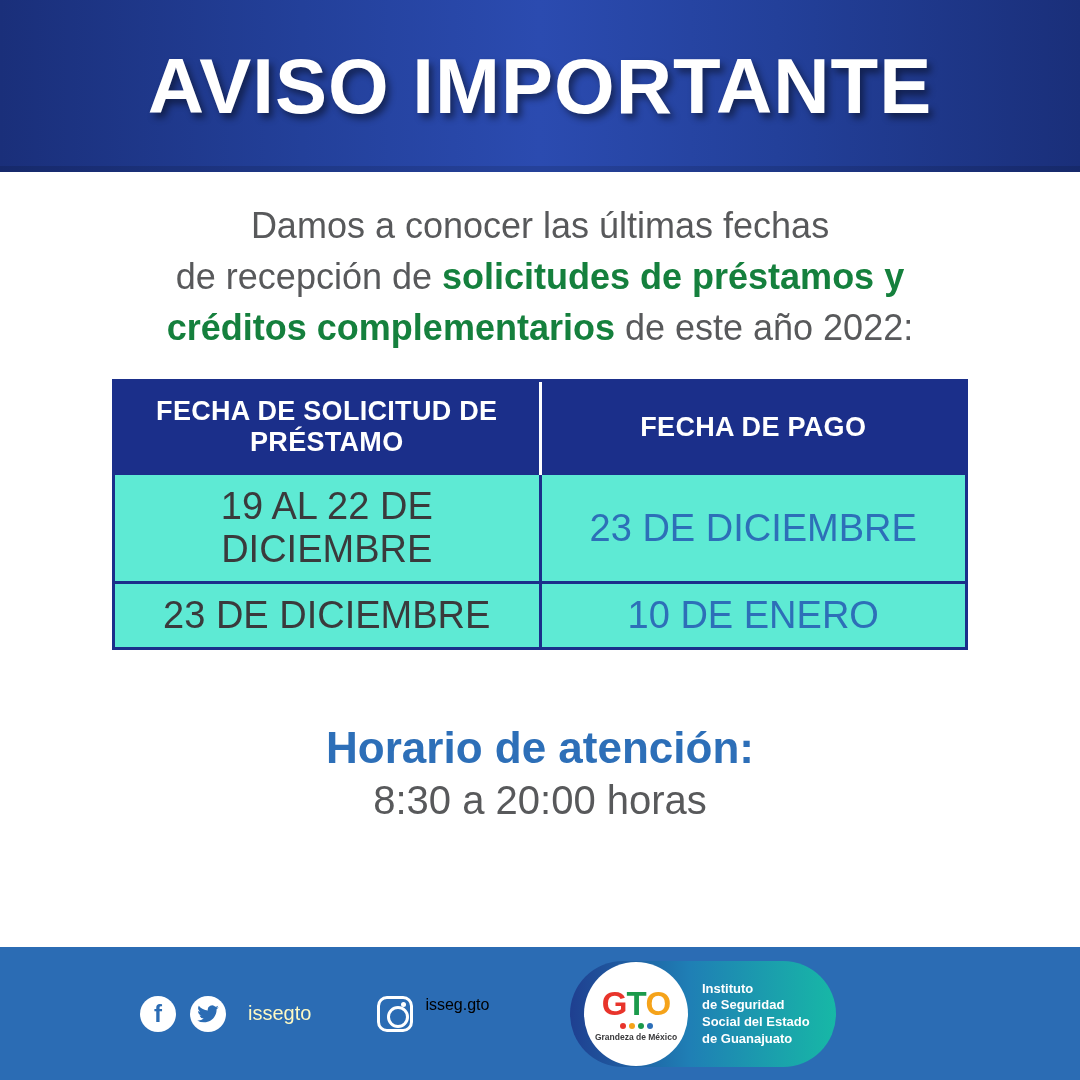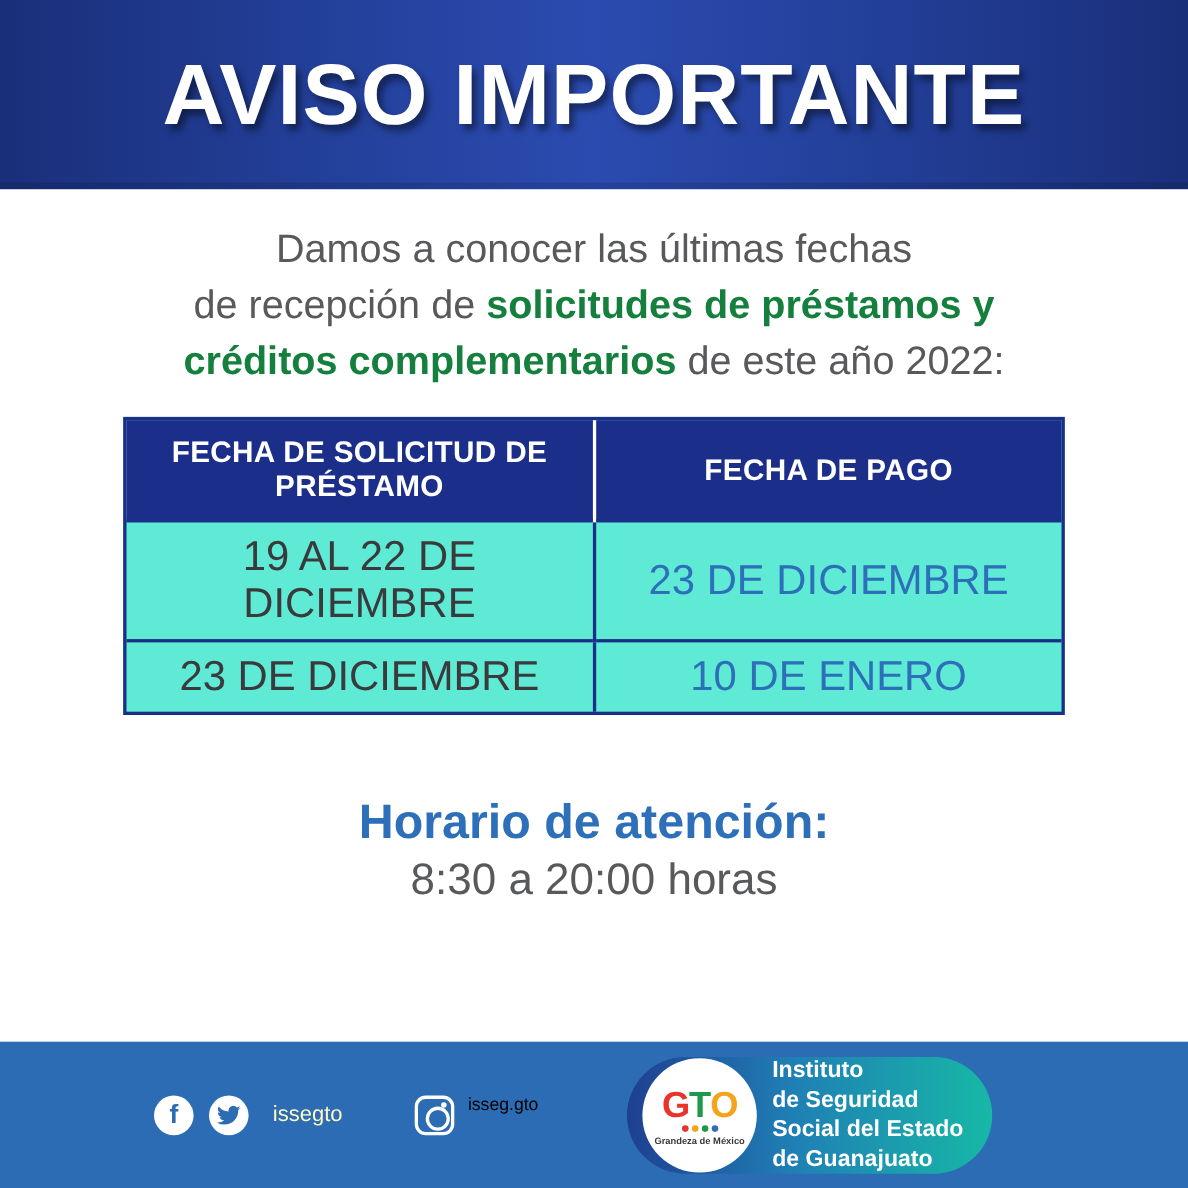--- a/index.html
+++ b/index.html
@@ -213,21 +213,21 @@
   }
   .gto-dots {
     display: flex; gap: 3px; margin-top: 3px;
   }
   .gto-dots i {
     width: 6px; height: 6px; border-radius: 50%; display: block;
   }
   .inst-text {
     margin-left: 14px;
     color: #ffffff;
-    font-size: 21px;
+    font-size: 13px;
     font-weight: bold;
     line-height: 1.28;
     text-align: left;
   }
 </style>
 </head>
 <body>
 
 <div class="poster">
 

